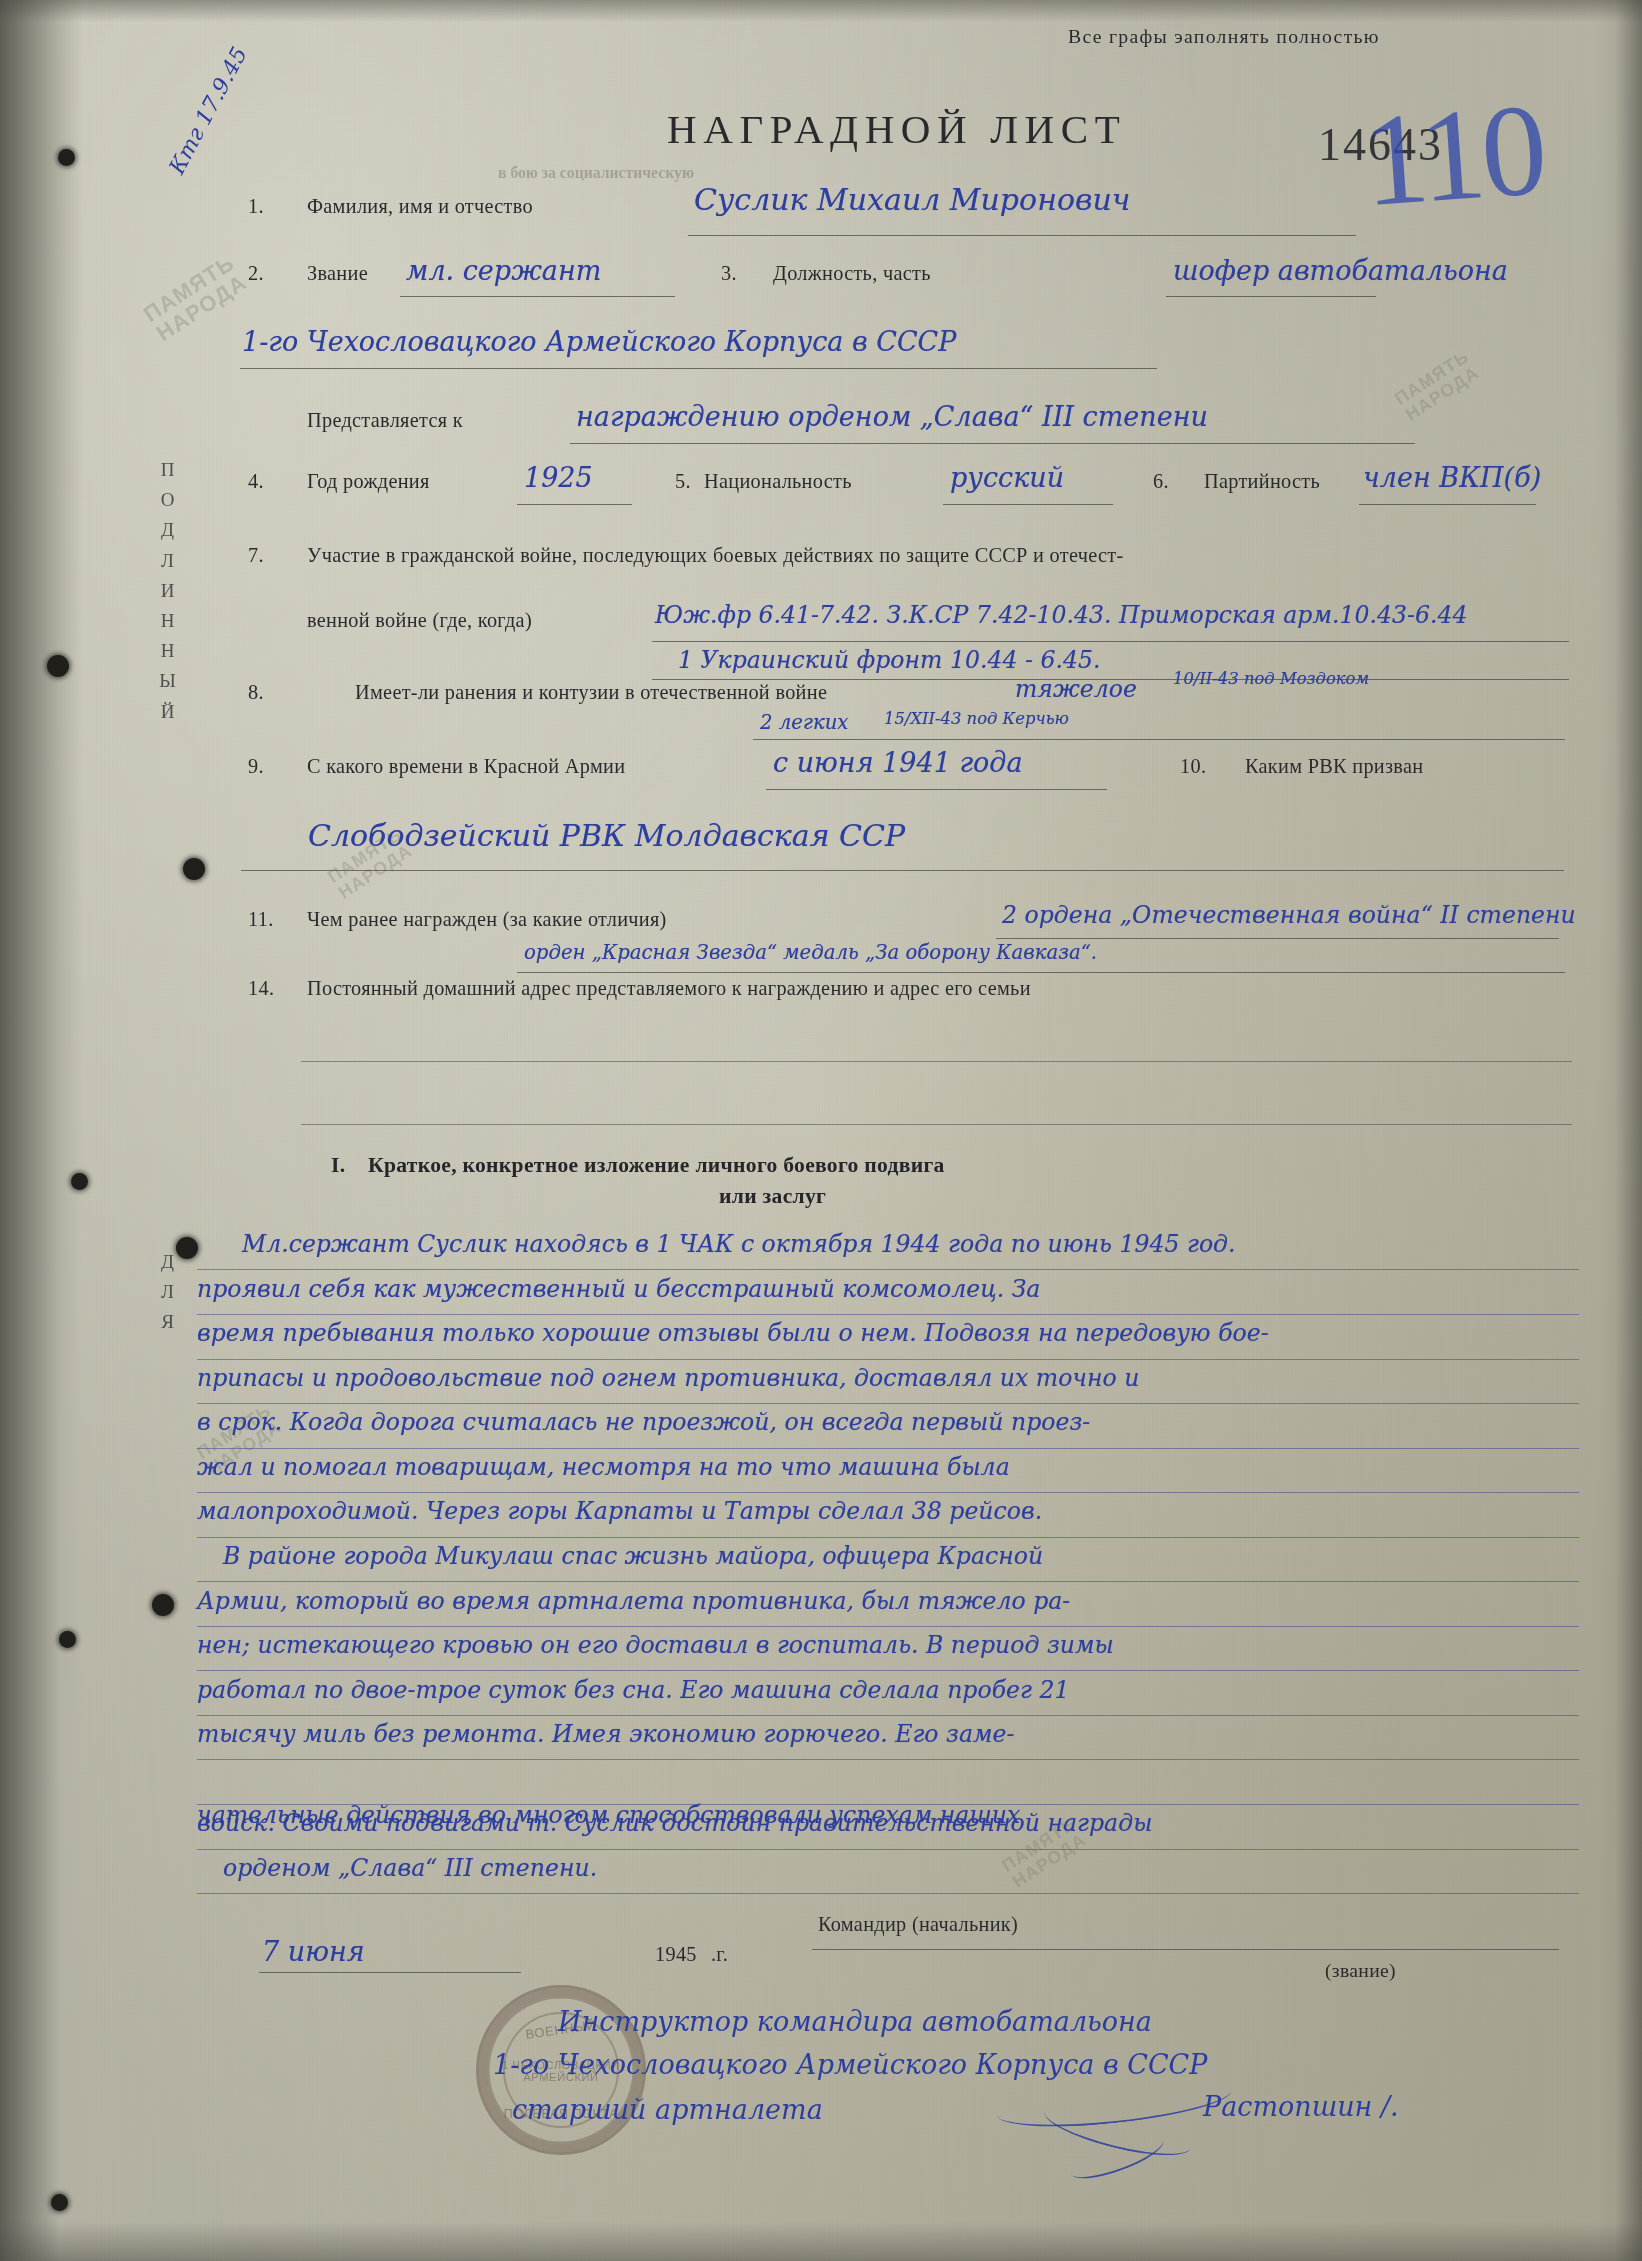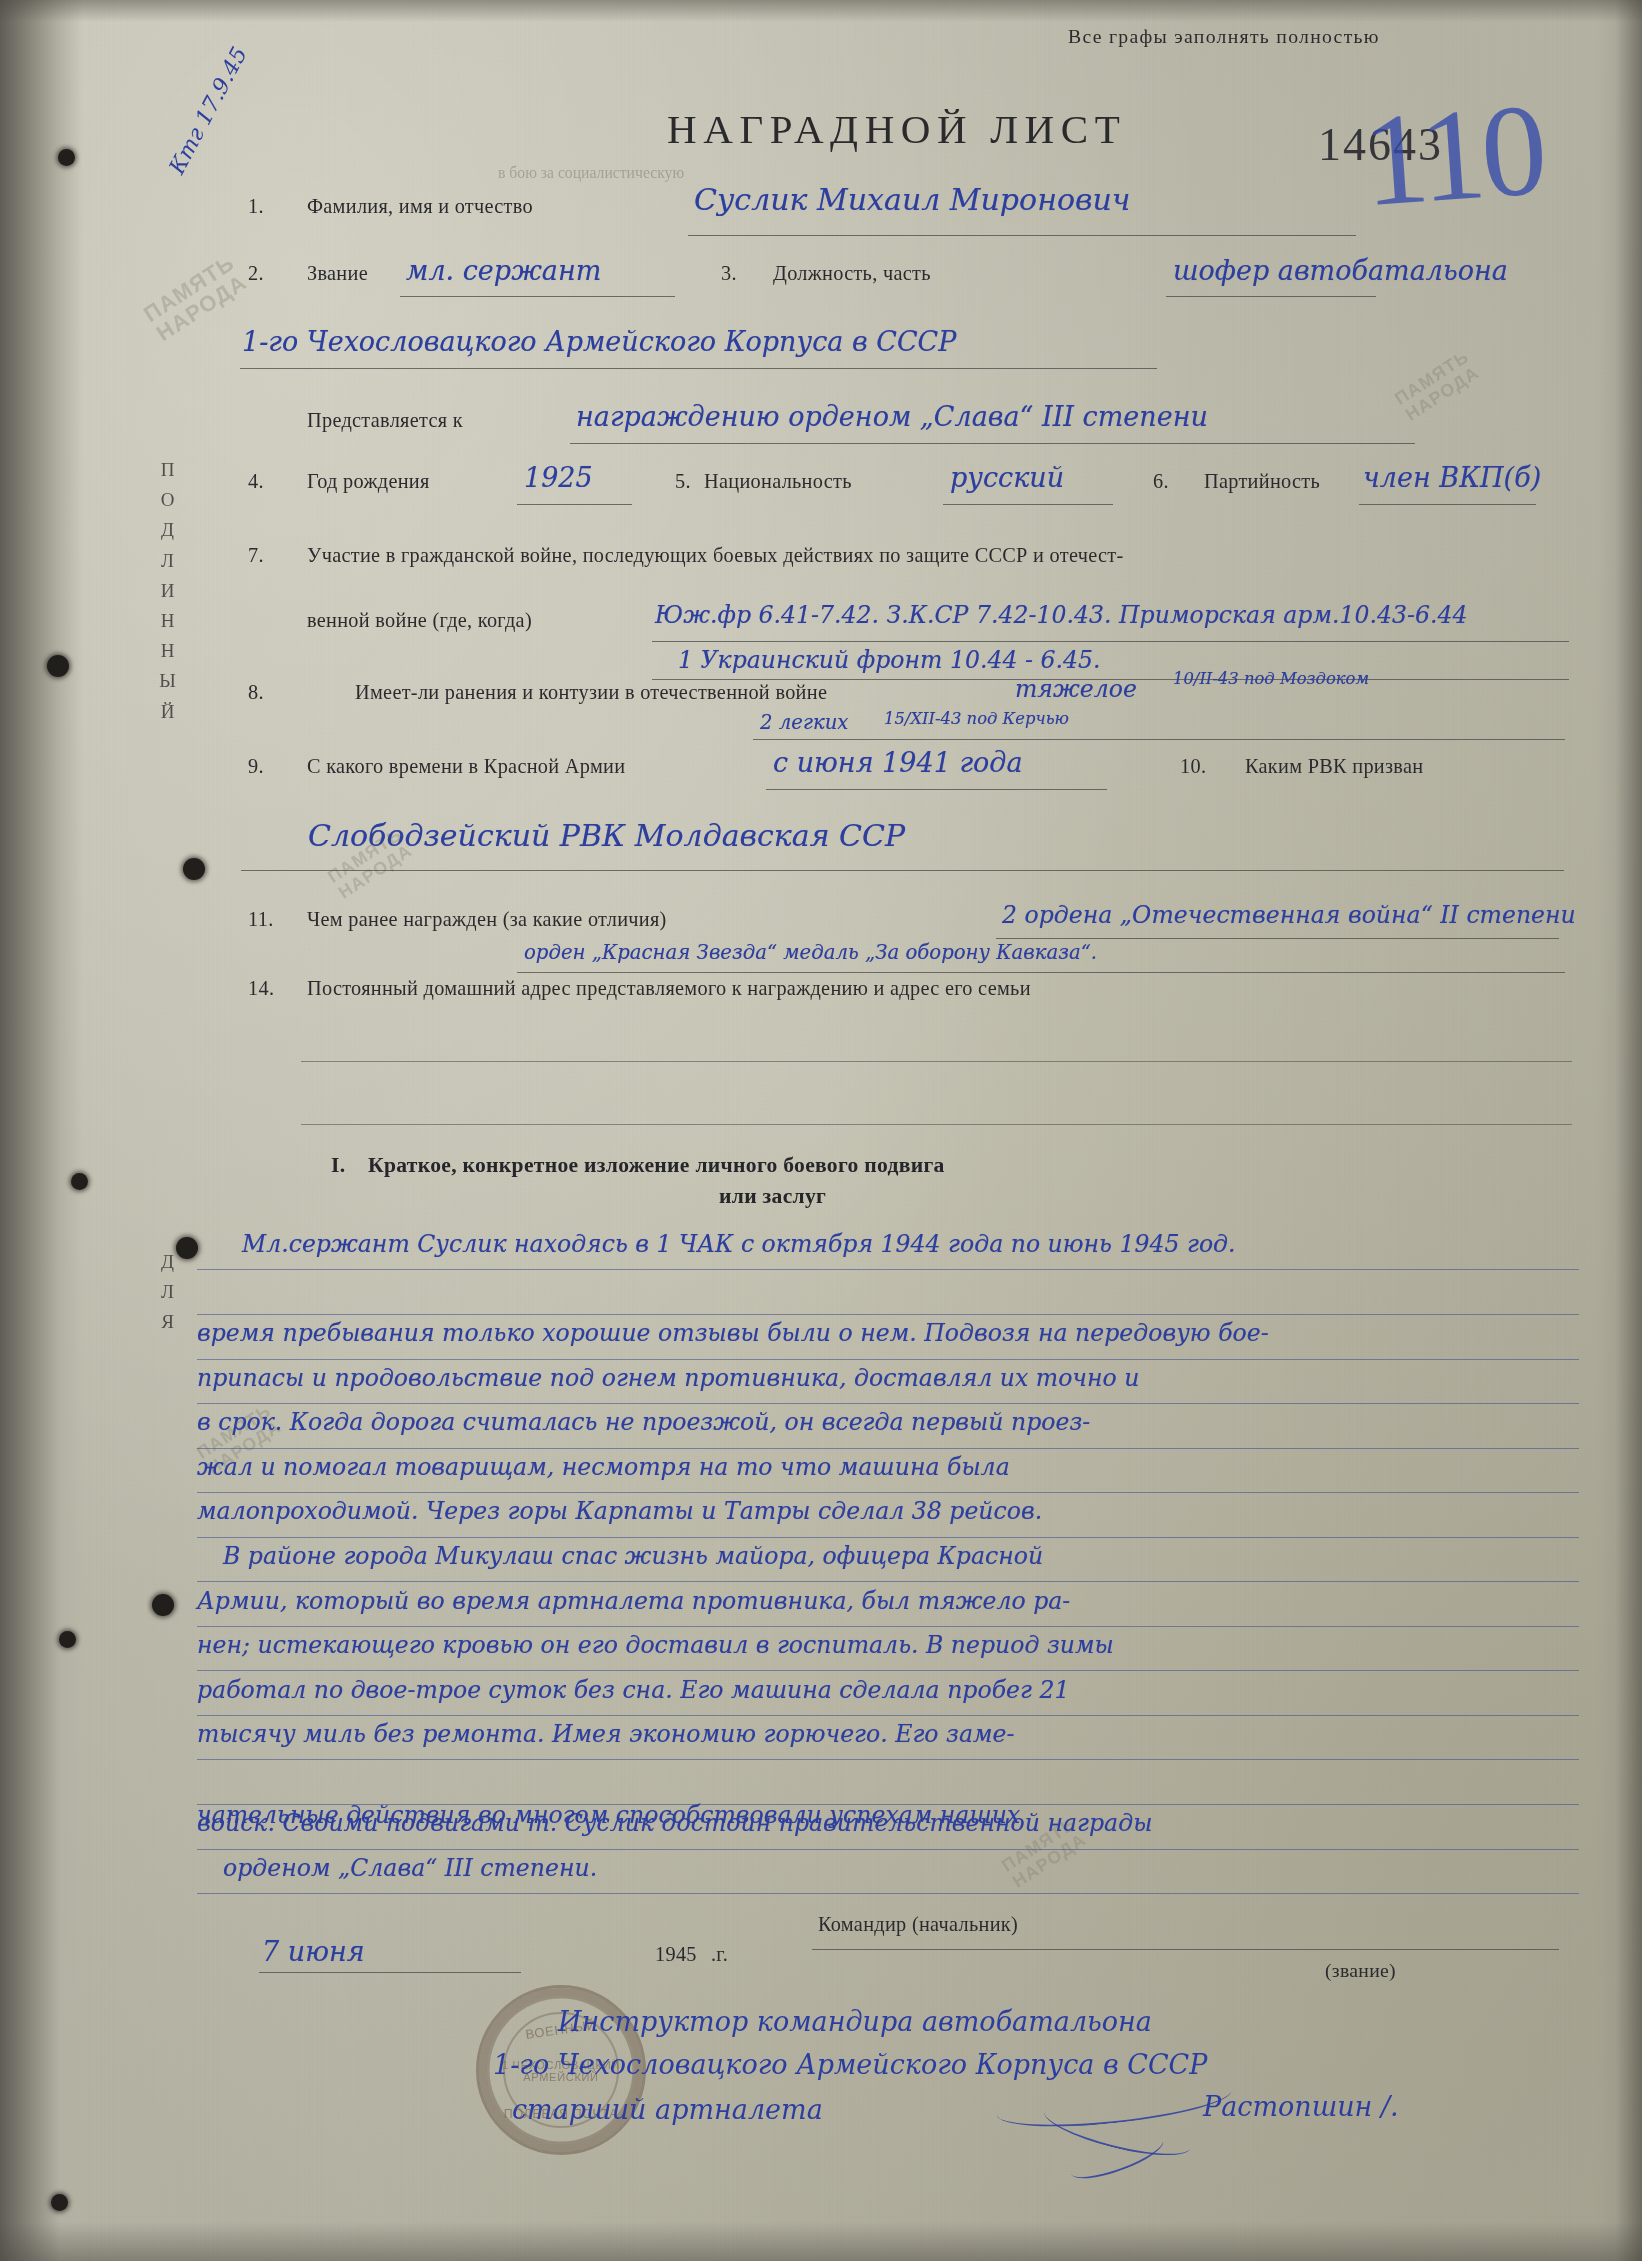--- a/index.html
+++ b/index.html
@@ -264,21 +264,21 @@
   <div class="hole big" style="left:47px; top:655px;"></div>
   <div class="hole big" style="left:183px; top:858px;"></div>
   <div class="hole" style="left:71px; top:1173px;"></div>
   <div class="hole big" style="left:176px; top:1237px;"></div>
   <div class="hole big" style="left:152px; top:1594px;"></div>
   <div class="hole" style="left:59px; top:1631px;"></div>
   <div class="hole" style="left:51px; top:2194px;"></div>
 
   <div class="pt pt-md" style="left:1068px; top:25px; letter-spacing:1.3px;">Все графы эаполнять полностью</div>
 
-  <div class="faint-print" style="left:498px; top:164px;">в бою за социалистическую</div>
+  <div class="faint-print" style="left:498px; top:164px;font-weight:bold;">в бою за социалистическую</div>
 
   <div class="title" style="left:655px; top:105px;">НАГРАДНОЙ ЛИСТ</div>
 
   <div class="archnum" style="left:1318px; top:118px;">14643</div>
   <div class="bignum" style="left:1363px; top:79px;">110</div>
   <div class="corner-scribble" style="left:138px; top:98px;">Ктг 17.9.45</div>
 
   <div class="vert" style="left:156px; top:459px; height:419px;">ПОДЛИННЫЙ</div>
   <div class="vert" style="left:156px; top:1251px; height:197px;">ДЛЯ</div>
 
@@ -358,20 +358,21 @@
   <div class="rule thin" style="left:301px; top:1061px; width:1271px;"></div>
   <div class="rule thin" style="left:301px; top:1124px; width:1271px;"></div>
 
   <div class="heading2" style="left:331px; top:1153px;">I.</div>
   <div class="heading2" style="left:368px; top:1153px;">Краткое, конкретное  изложение личного боевого подвига</div>
   <div class="heading2" style="left:719px; top:1184px;">или заслуг</div>
 
   <div class="hw hw-md" style="left:242px; top:1230px;">Мл.сержант Суслик находясь в 1 ЧАК с октября 1944 года по июнь 1945 год.</div>
   <div class="blue-rule" style="left:197px; top:1269px; width:1382px;"></div>
 
+  <div class="hw hw-md" style="left:197px; top:1275px;">проявил себя как мужественный и бесстрашный комсомолец. За</div>
   <div class="blue-rule" style="left:197px; top:1314px; width:1382px;"></div>
 
   <div class="hw hw-md" style="left:197px; top:1319px;">время пребывания только хорошие отзывы были о нем. Подвозя на передовую бое-</div>
   <div class="blue-rule" style="left:197px; top:1359px; width:1382px;"></div>
 
   <div class="hw hw-md" style="left:197px; top:1364px;">припасы и продовольствие под огнем противника, доставлял их точно и</div>
   <div class="blue-rule" style="left:197px; top:1403px; width:1382px;"></div>
 
   <div class="hw hw-md" style="left:197px; top:1408px;">в срок. Когда дорога считалась не проезжой, он всегда первый проез-</div>
   <div class="blue-rule" style="left:197px; top:1448px; width:1382px;"></div>

